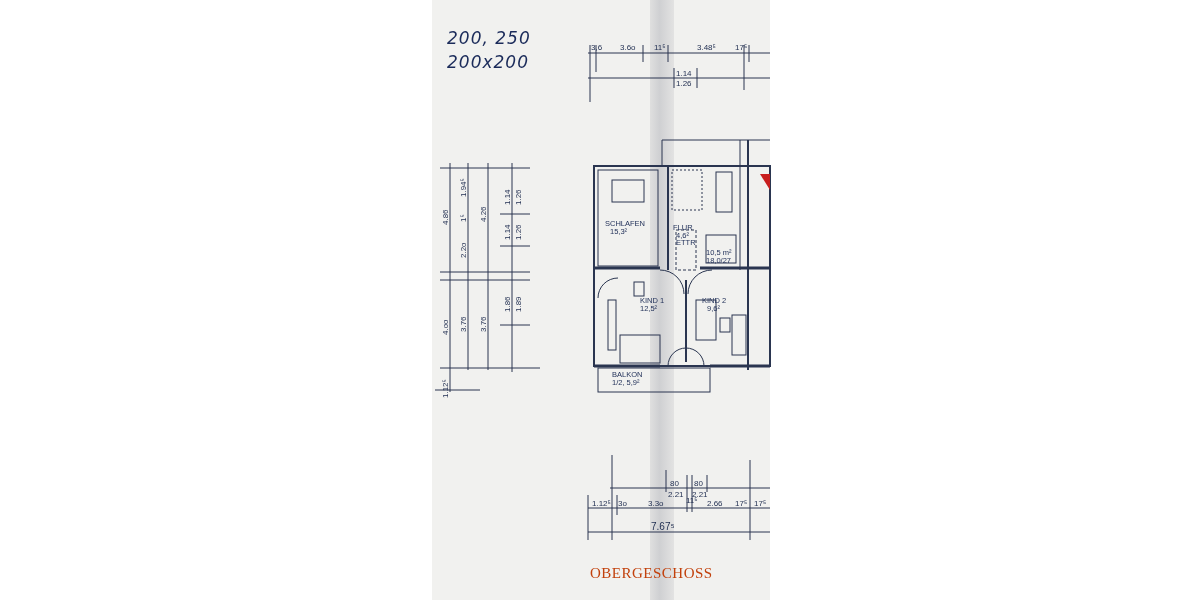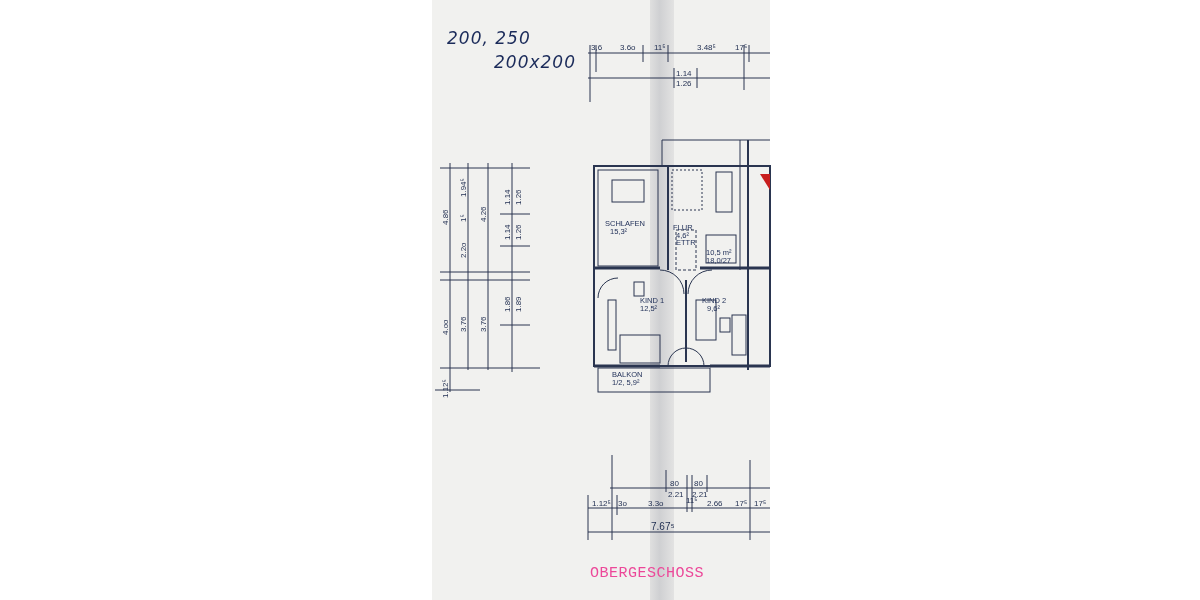--- a/index.html
+++ b/index.html
@@ -3,31 +3,31 @@
 <meta charset="utf-8">
 <style>
   html,body{margin:0;padding:0;background:#ffffff;}
   body{width:1200px;height:600px;position:relative;overflow:hidden;font-family:"DejaVu Sans",sans-serif;}
   .paper{position:absolute;left:432px;top:0;width:338px;height:600px;background:#f1f1ef;overflow:hidden;}
   .fold{position:absolute;left:218px;top:0;width:24px;height:600px;background:linear-gradient(90deg,#dcdcdc,#c9cacd 40%,#e0e0e0);opacity:.85;}
   .hw{position:absolute;font-family:"DejaVu Sans",sans-serif;color:#1b2b5a;font-size:17px;font-style:italic;letter-spacing:1px;}
   svg{position:absolute;left:0;top:0;}
   .dim{font-family:"Liberation Sans",sans-serif;font-size:8px;fill:#1e2c4f;}
   .lbl{font-family:"Liberation Sans",sans-serif;font-size:7.5px;fill:#23325a;}
-  .title{position:absolute;left:590px;top:565px;font-family:Liberation Mono, monospace;font-size:15px;letter-spacing:0.5px;color:#ec4899;}
+  .title{position:absolute;left:590px;top:565px;font-family:Liberation Serif, serif;font-size:15px;letter-spacing:0.5px;color:#c2410c;}
 </style>
 </head>
 <body>
 
 <div class="paper">
   <div class="fold"></div>
 </div>
 
 <div class="hw" style="left:447px;top:28px;text-align:right;">200, 250</div>
-<div class="hw" style="left:447px;top:52px;margin-left:47px;">200x200</div>
+<div class="hw" style="left:447px;top:52px;">200x200</div>
 
 <svg width="1200" height="600">
   <g stroke="#2a3550" stroke-width="1" fill="none">
 
     <line x1="588" y1="53" x2="770" y2="53"></line>
     <line x1="588" y1="78" x2="770" y2="78"></line>
     <line x1="590" y1="45" x2="590" y2="102"></line>
     <line x1="596" y1="45" x2="596" y2="72"></line>
     <line x1="643" y1="45" x2="643" y2="62"></line>
     <line x1="668" y1="45" x2="668" y2="62"></line>

